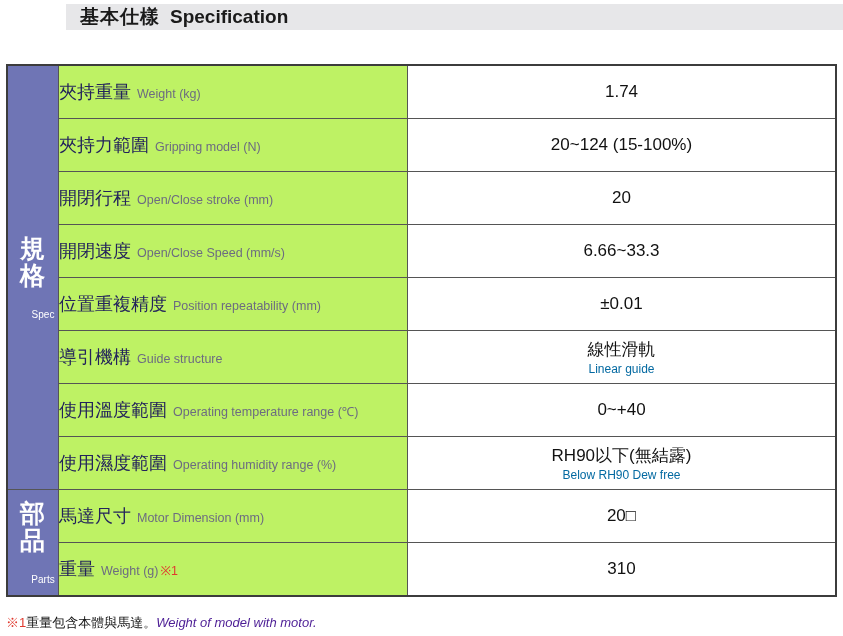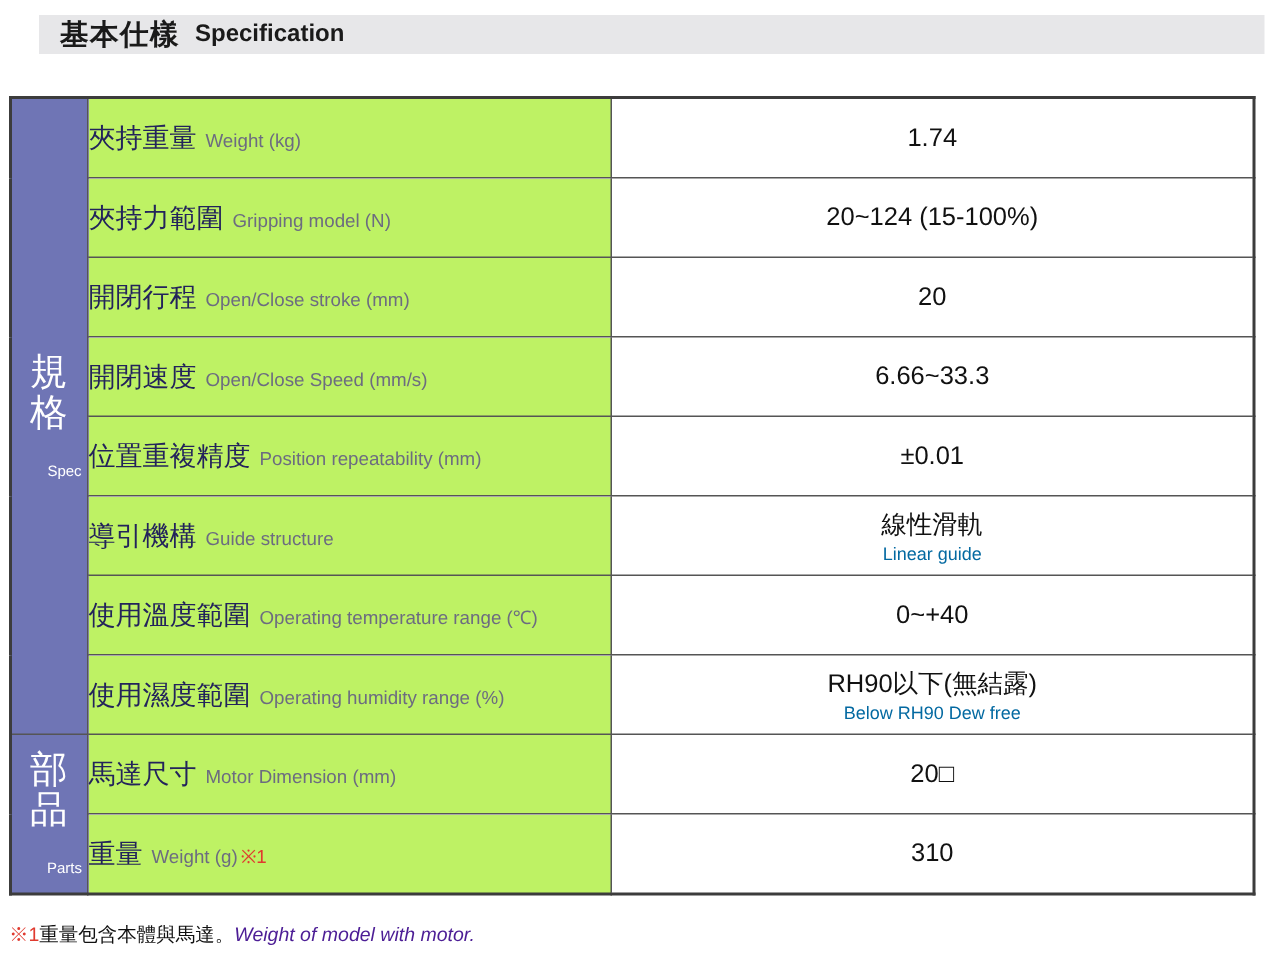--- a/index.html
+++ b/index.html
@@ -17,42 +17,43 @@
   }
 
   
   .header {
     position: absolute;
     left: 0;
     top: 4px;
     width: 843px;
     height: 32px;
     display: flex;
-    align-items: flex-end;
+    align-items: flex-start;
+    gap: 40px;
   }
   .header-accent {
     width: 26px;
     background: #8fa9d4;
   }
   .header-bar {
     flex: 1;
     background: #e7e7e9;
     display: flex;
     align-items: center;
     padding-left: 14px;
     box-sizing: border-box;
   }
   .header-title-cn {
     font-size: 19px;
     font-weight: bold;
     letter-spacing: 1px;
     color: #1a1a1a;
   }
   .header-title-en {
-    font-size: 16px;
+    font-size: 19px;
     font-weight: bold;
     color: #1a1a1a;
     margin-left: 10px;
   }
 
   
   .spec-wrap {
     position: absolute;
     left: 6px;
     top: 64px;
@@ -73,21 +74,21 @@
   .group-cell {
     width: 50px;
     background: #6f75b5;
     color: #ffffff;
     text-align: center;
     vertical-align: middle;
     border-right: 1px solid #3c3c3c;
   }
   .group-cn {
     font-size: 25px;
-    font-weight: normal;
+    font-weight: bold;
     line-height: 1.08;
     letter-spacing: 1px;
   }
   .group-en {
     font-size: 10px;
     margin-top: 20px;
     font-weight: normal;
     padding-left: 20px;
   }
 

